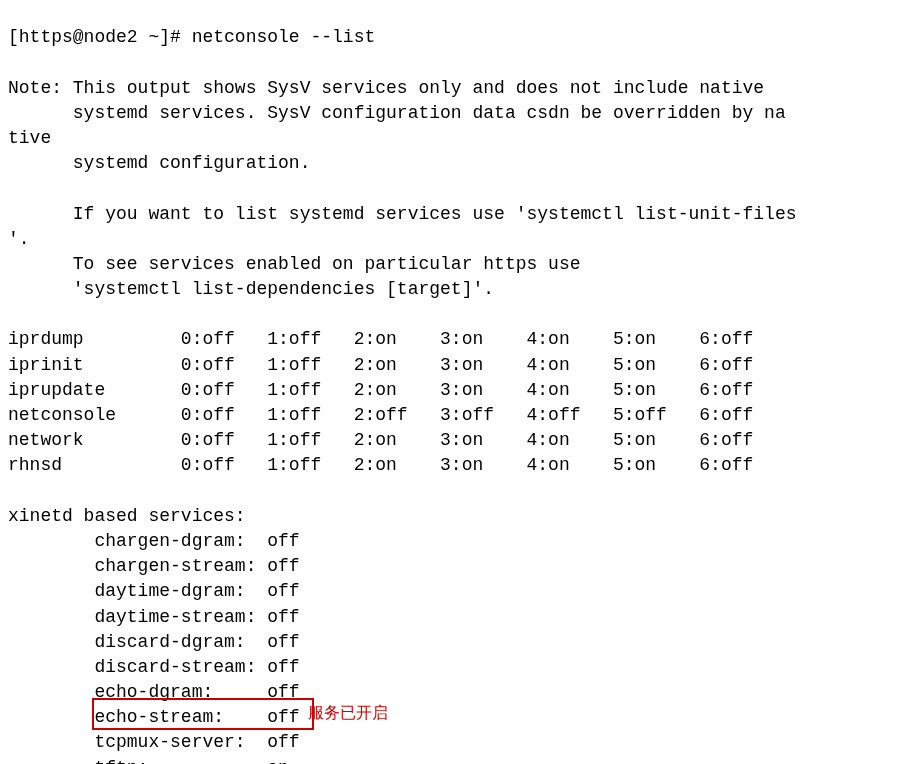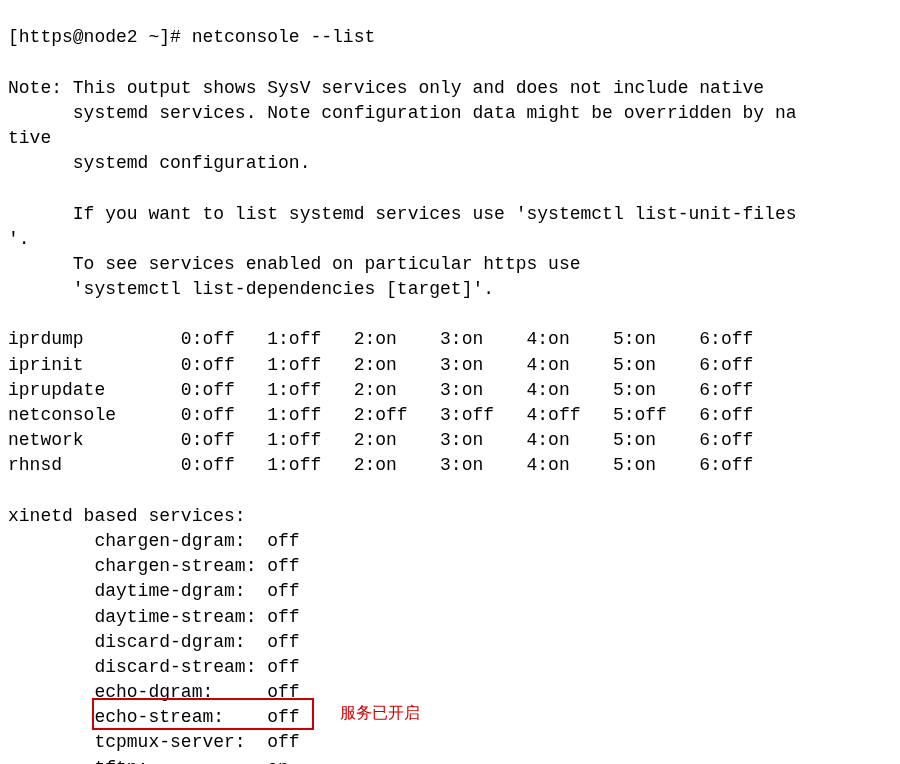--- a/index.html
+++ b/index.html
@@ -40,21 +40,21 @@
       white-space: nowrap;
     }
   </style>
 </head>
 <body>
 
 <div class="terminal">
 <span>[https@node2 ~]# </span><span>netconsole --list</span>
 
 <span>Note: This output shows SysV services only and does not include native</span>
-<span>      systemd services. Note configuration data might be overridden by na</span>
+<span>      systemd services. SysV configuration data csdn be overridden by na</span>
 <span>tive</span>
 <span>      systemd configuration.</span>
 <span></span>
 <span>      If you want to list systemd services use 'systemctl list-unit-files</span>
 <span>'.</span>
 <span>      To see services enabled on particular https use</span>
 <span>      'systemctl list-dependencies [target]'.</span>
 
 <span>iprdump         0:off   1:off   2:on    3:on    4:on    5:on    6:off</span>
 <span>iprinit         0:off   1:off   2:on    3:on    4:on    5:on    6:off</span>
@@ -70,14 +70,14 @@
 <span>        daytime-stream: off</span>
 <span>        discard-dgram:  off</span>
 <span>        discard-stream: off</span>
 <span>        echo-dgram:     off</span>
 <span>        echo-stream:    off</span>
 <span>        tcpmux-server:  off</span>
 <span>        tftp:           on</span>
 
 
 <div class="annotation-box" style="left:92px; top:698px; width:218px; height:28px;"></div>
-<div class="annotation-text" style="left:340px; top:702px;">服务已开启</div>
+<div class="annotation-text" style="left:308px; top:702px;">服务已开启</div>
 </div>
 
 </body></html>

